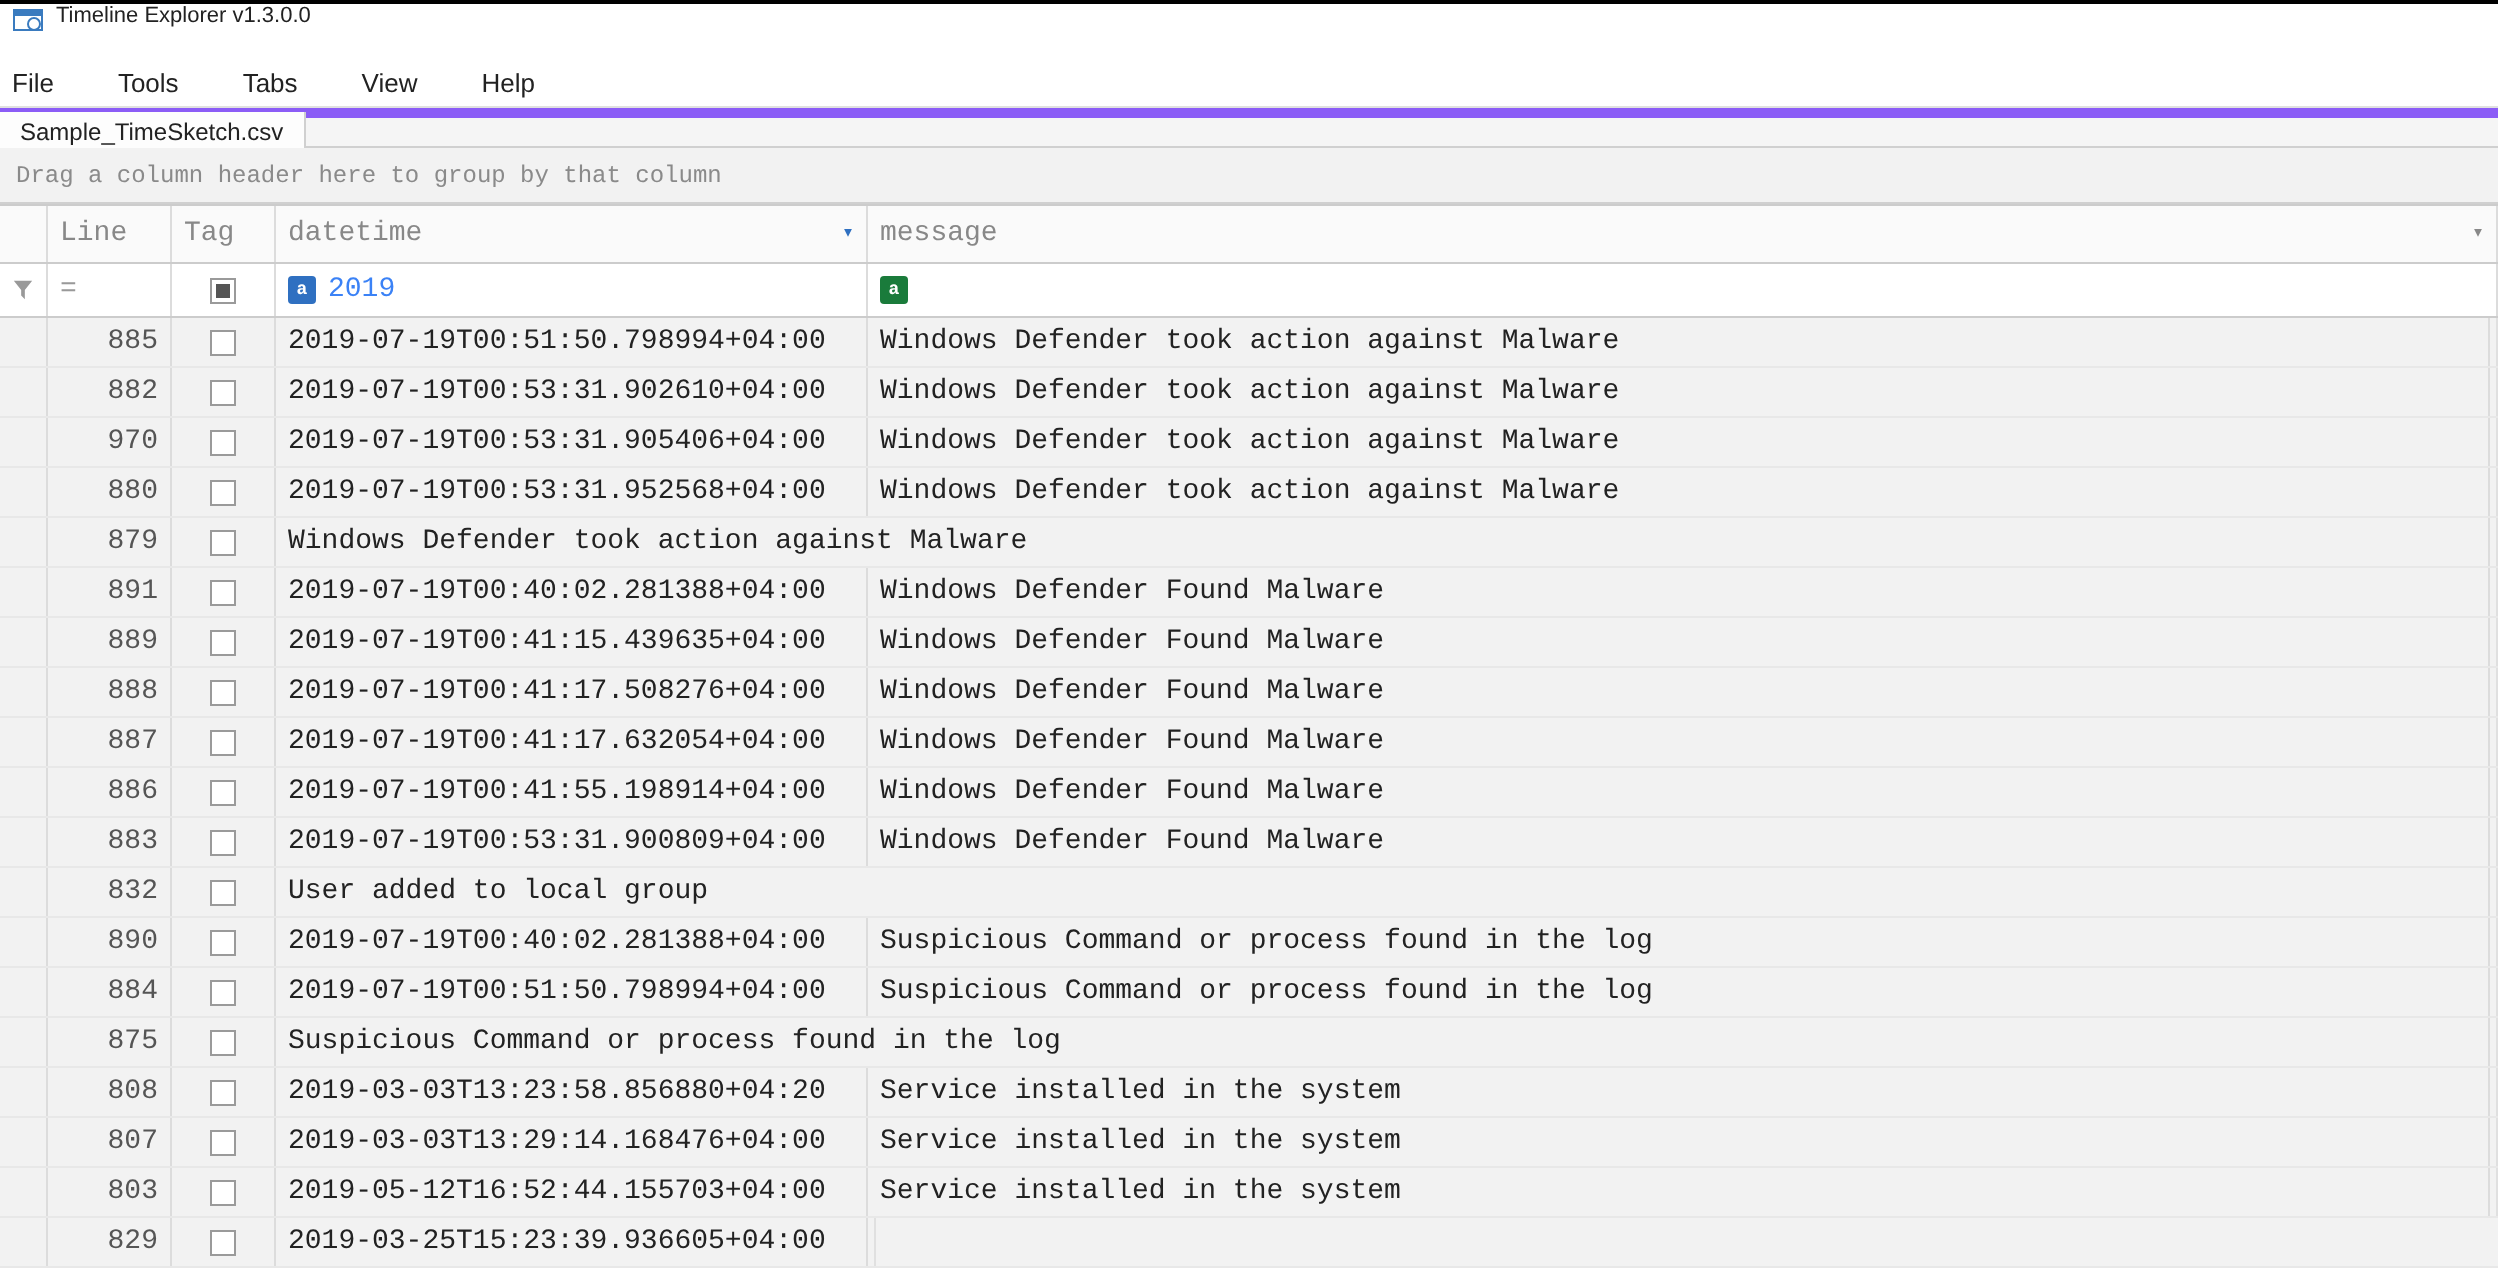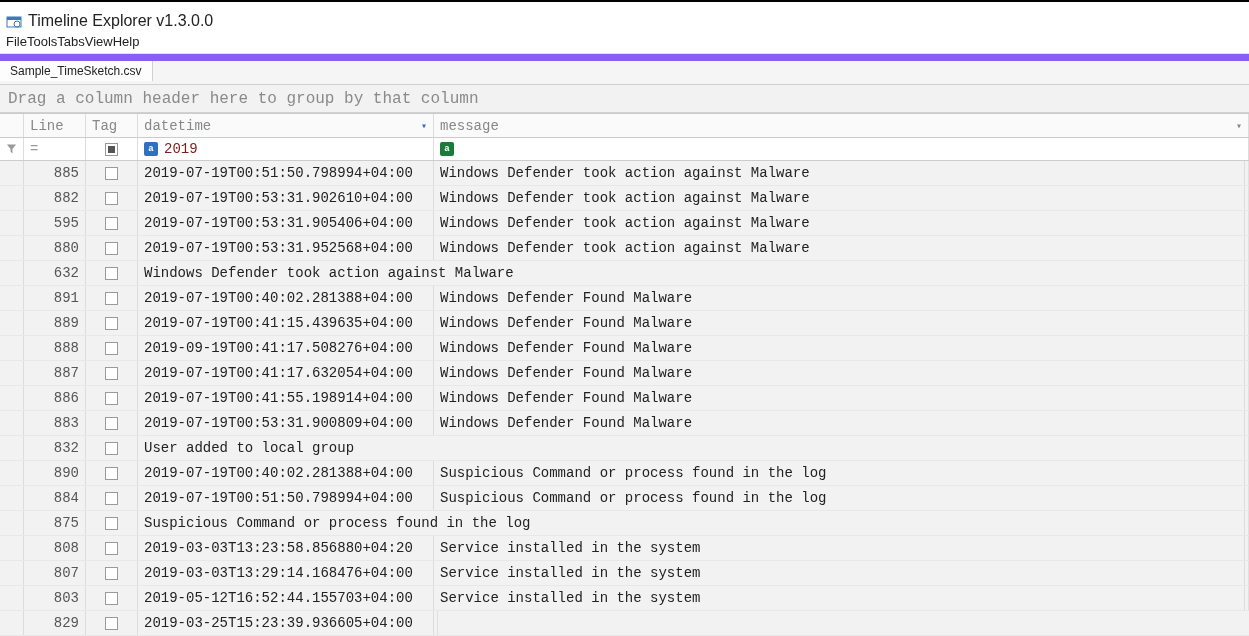--- a/index.html
+++ b/index.html
@@ -11,65 +11,65 @@
     width: 1249px;
     height: 636px;
     overflow: hidden;
     display: flex;
     flex-direction: column;
     border-top: 2px solid #000;
   }
   .titlebar {
     height: 28px;
     display: flex;
-    align-items: flex-end;
+    align-items: flex-start;
     padding: 0 6px;
-    font-size: 16px;
+    font-size: 11px;
     background: #fff;
   }
   .titlebar-icon {
     width: 16px; height: 16px;
     margin-right: 6px;
     display: inline-flex; align-items:center; justify-content:center;
   }
   .menubar {
     height: 24px;
     display: flex;
     align-items: center;
     padding: 0 6px;
-    gap: 0;
+    gap: 32px;
     font-size: 13px;
     background: #fff;
     border-bottom: 1px solid #e0e0e0;
   }
   .menubar span { cursor: default; }
   .tabstrip {
-    height: 31px;
+    height: 20px;
     background: #f5f5f5;
-    border-top: 7px solid #8b5cf6;
+    border-top: 5px solid #8b5cf6;
     border-bottom: 1px solid #d0d0d0;
     display: flex;
-    align-items: flex-start;
+    align-items: center;
     font-size: 12px;
   }
   .doc-tab {
     padding: 3px 10px;
     background: #fdfdfd;
     border-right: 1px solid #d0d0d0;
     display:flex; align-items:center;
   }
   .groupbox {
     height: 28px;
     background: #f2f2f2;
     border-bottom: 1px solid #d0d0d0;
     display: flex;
     align-items: center;
     padding: 0 8px;
     font-family: Consolas, "Courier New", monospace;
-    font-size: 16px;
+    font-size: 12px;
     color: #8a8a8a;
   }
   .grid {
     flex: 1;
     display: flex;
     flex-direction: column;
     font-family: Consolas, "Courier New", monospace;
     font-size: 14px;
     overflow: hidden;
   }
@@ -196,21 +196,21 @@
         </svg>
     </div>
     <div class="cell c-line" style="justify-content:flex-start;color:#999;">
       <span>=</span>
     </div>
     <div class="cell c-tag">
       <span class="checkbox mixed"></span>
     </div>
     <div class="cell c-dt">
       <span class="small-icon abc-icon">a</span>
-      <span style="color:#7f1d1d;">2019</span>
+      <span style="color:#3b82f6;">2019</span>
     </div>
     <div class="cell c-msg">
       <span class="small-icon x-icon">a</span>
     </div>
   </div>
 
   <div id="rows-container">
       <div class="row data-row">
         <div class="cell c-ind"></div>
         <div class="cell c-line">885</div>
@@ -226,41 +226,41 @@
         <div class="cell c-line">882</div>
         <div class="cell c-tag">
           <span class="checkbox"></span>
         </div>
         <div class="cell c-dt">2019-07-19T00:53:31.902610+04:00</div>
         <div class="cell c-msg">Windows Defender took action against Malware</div>
         <div class="row-edge"></div>
       </div>
       <div class="row data-row">
         <div class="cell c-ind"></div>
-        <div class="cell c-line">595</div>
+        <div class="cell c-line">970</div>
         <div class="cell c-tag">
           <span class="checkbox"></span>
         </div>
         <div class="cell c-dt">2019-07-19T00:53:31.905406+04:00</div>
         <div class="cell c-msg">Windows Defender took action against Malware</div>
         <div class="row-edge"></div>
       </div>
       <div class="row data-row">
         <div class="cell c-ind"></div>
         <div class="cell c-line">880</div>
         <div class="cell c-tag">
           <span class="checkbox"></span>
         </div>
         <div class="cell c-dt">2019-07-19T00:53:31.952568+04:00</div>
         <div class="cell c-msg">Windows Defender took action against Malware</div>
         <div class="row-edge"></div>
       </div>
       <div class="row data-row">
         <div class="cell c-ind"></div>
-        <div class="cell c-line">632</div>
+        <div class="cell c-line">879</div>
         <div class="cell c-tag">
           <span class="checkbox"></span>
         </div>
         <div class="cell c-msg">Windows Defender took action against Malware</div>
         <div class="row-edge"></div>
       </div>
       <div class="row data-row">
         <div class="cell c-ind"></div>
         <div class="cell c-line">891</div>
         <div class="cell c-tag">
@@ -279,21 +279,21 @@
         <div class="cell c-dt">2019-07-19T00:41:15.439635+04:00</div>
         <div class="cell c-msg">Windows Defender Found Malware</div>
         <div class="row-edge"></div>
       </div>
       <div class="row data-row">
         <div class="cell c-ind"></div>
         <div class="cell c-line">888</div>
         <div class="cell c-tag">
           <span class="checkbox"></span>
         </div>
-        <div class="cell c-dt">2019-09-19T00:41:17.508276+04:00</div>
+        <div class="cell c-dt">2019-07-19T00:41:17.508276+04:00</div>
         <div class="cell c-msg">Windows Defender Found Malware</div>
         <div class="row-edge"></div>
       </div>
       <div class="row data-row">
         <div class="cell c-ind"></div>
         <div class="cell c-line">887</div>
         <div class="cell c-tag">
           <span class="checkbox"></span>
         </div>
         <div class="cell c-dt">2019-07-19T00:41:17.632054+04:00</div>

